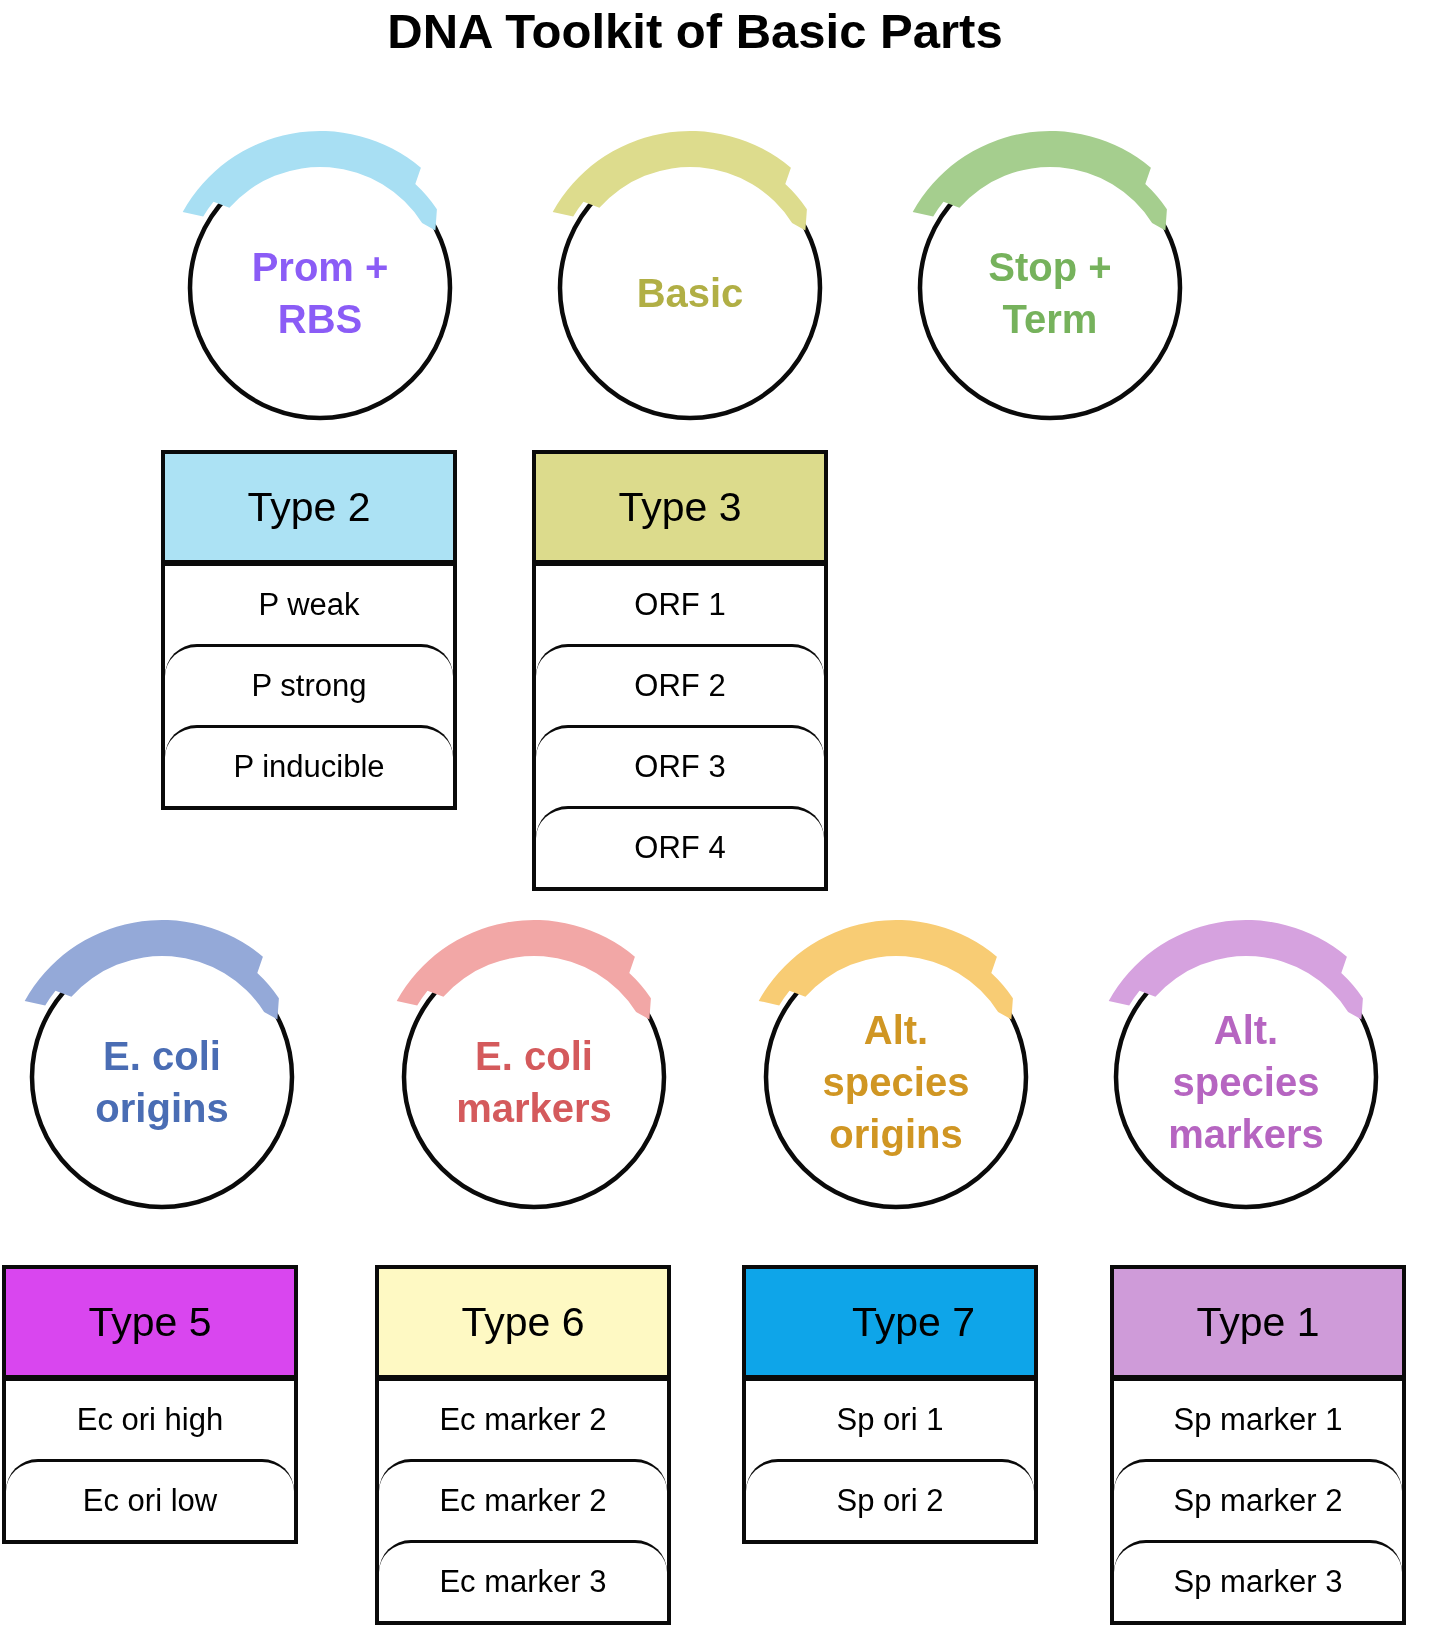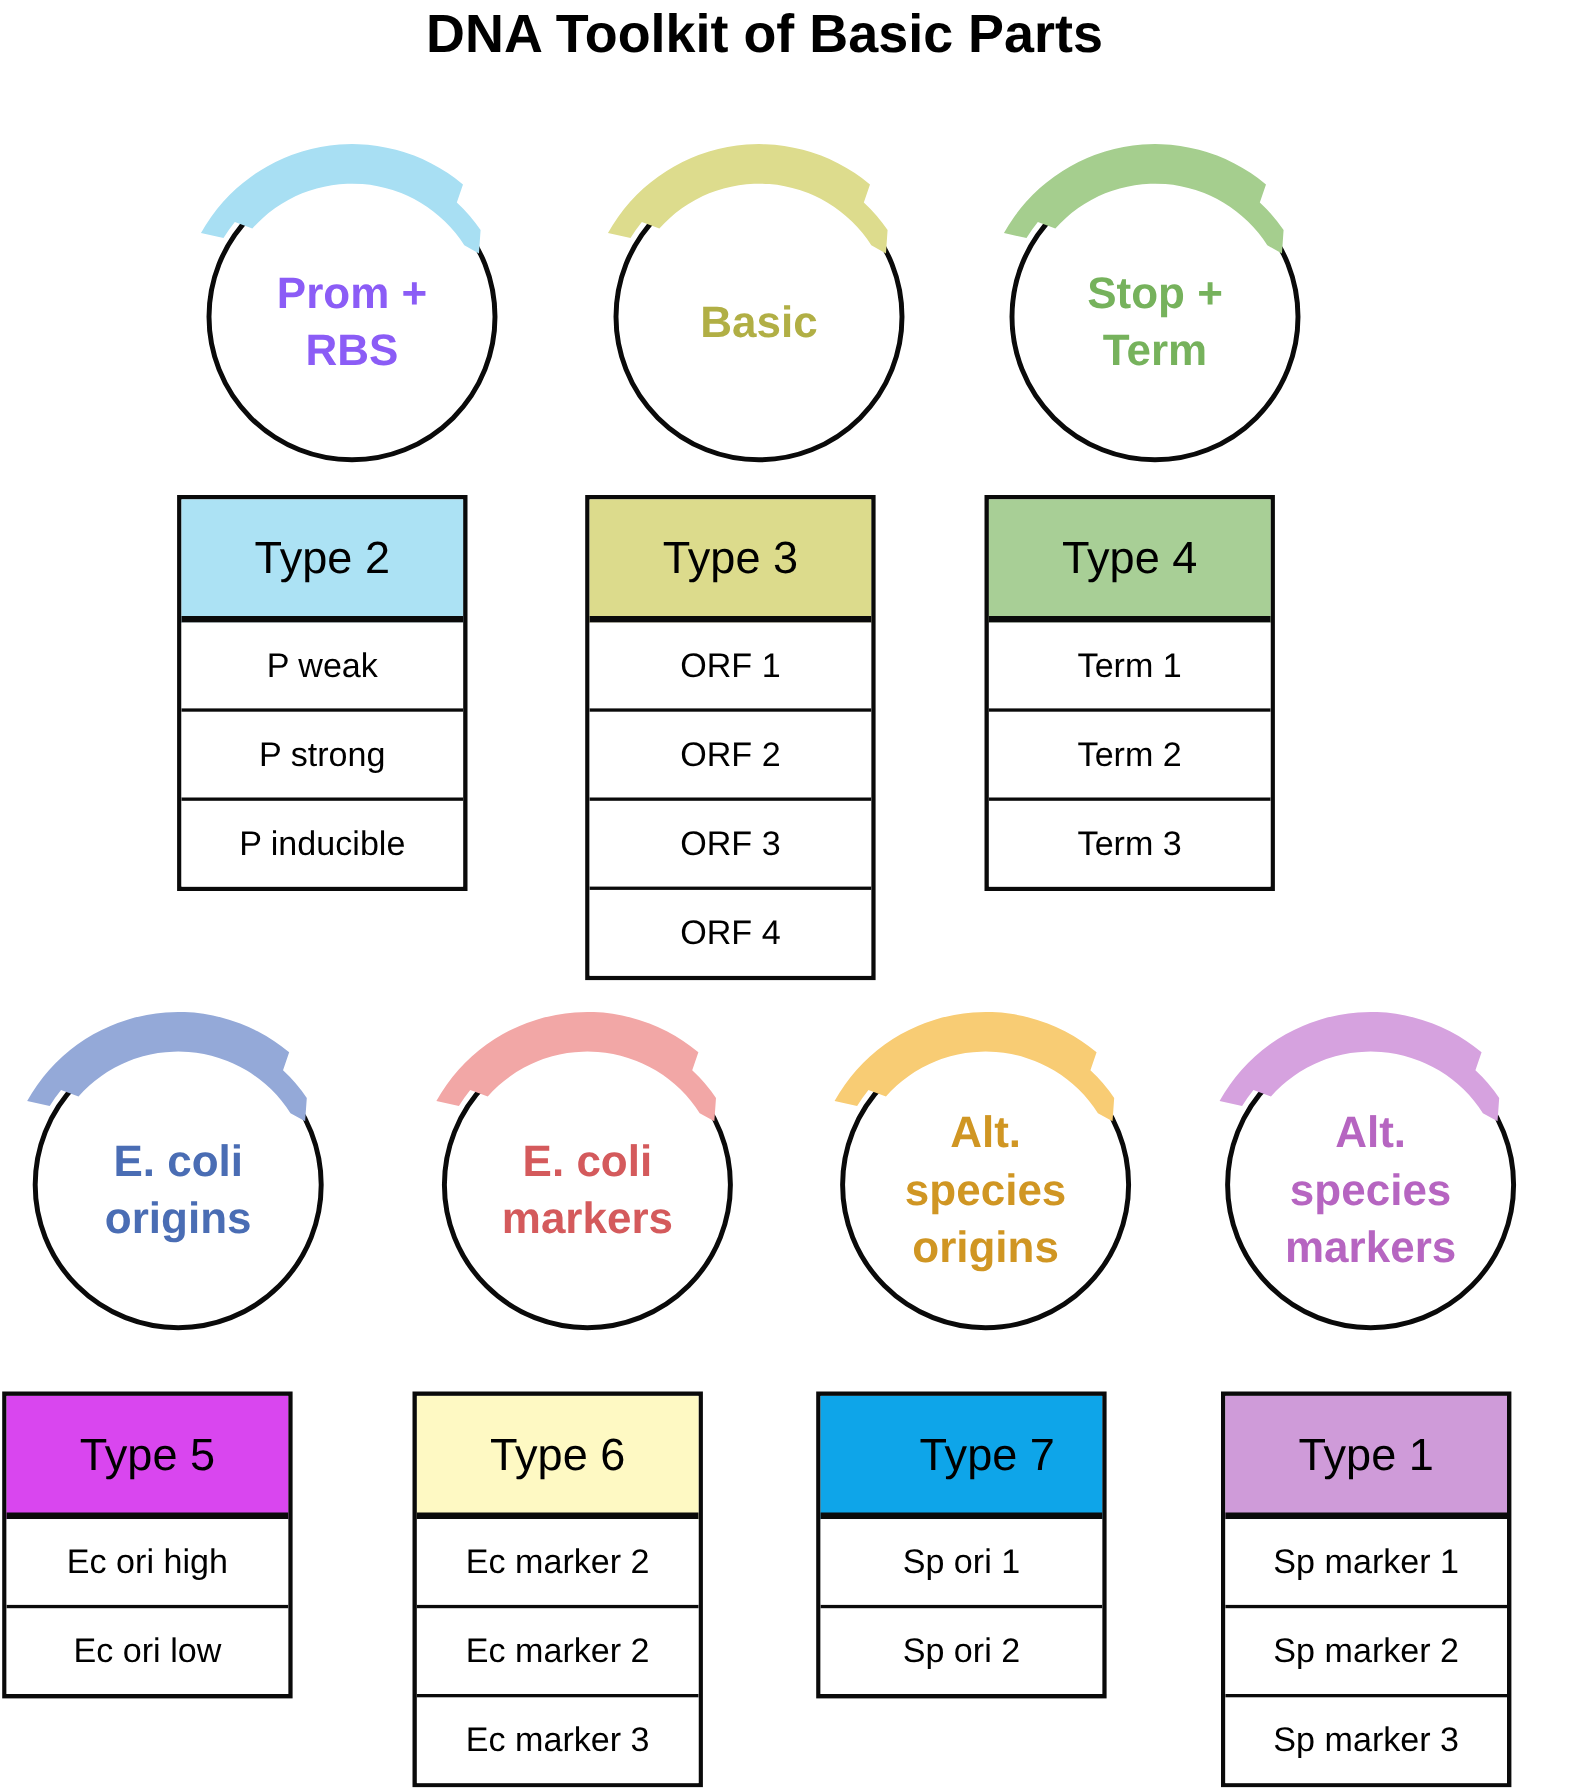--- a/index.html
+++ b/index.html
@@ -14,33 +14,33 @@
   }
   .pgroup{position:absolute;width:340px;height:340px;}
   .pgroup svg{position:absolute;left:0;top:0;}
   .ring{fill:none;stroke:#0a0a0a;stroke-width:4.5px;}
   .plabel{
     position:absolute;left:20px;top:40px;width:300px;height:280px;
     display:flex;align-items:center;justify-content:center;text-align:center;
     font-size:40px;font-weight:bold;line-height:1.3;white-space:pre-line;
   }
   .ptable{
-    position:absolute;width:264px;background:#fff;
+    position:absolute;width:296px;background:#fff;
     border:4px solid #0a0a0a;box-sizing:border-box;
   }
   .thead{
     height:106px;border-bottom:6px solid #0a0a0a;
     display:flex;align-items:center;justify-content:center;
     font-size:41px;color:#000;
   }
   .cell{
     height:78px;display:flex;align-items:center;justify-content:center;
     font-size:31px;color:#000;background:#fff;
   }
-  .cell + .cell{border-top:3px solid #0a0a0a;}
+  .cell + .cell{border-top:3px solid #0a0a0a;border-radius:32px;}
 </style>
 </head>
 <body>
 
 <div class="page">
 
   <div class="title">DNA Toolkit of Basic Parts</div>
 
   <div class="pgroup" style="left:150px;top:113px">
     <svg width="340" height="340" viewBox="0 0 340 340">
@@ -80,28 +80,20 @@
   <div class="ptable" style="left:532px;top:450px">
     <div class="thead" style="background: rgb(220, 219, 140);">Type 3</div>
     <div class="tbody">
         <div class="cell">ORF 1</div>
         <div class="cell">ORF 2</div>
         <div class="cell">ORF 3</div>
         <div class="cell">ORF 4</div>
       </div>
   </div>
 
-  <div class="ptable" style="left:895px;top:450px">
-    <div class="thead" style="background: rgb(168, 207, 150);">Type 4</div>
-    <div class="tbody">
-        <div class="cell">Term 1</div>
-        <div class="cell">Term 2</div>
-        <div class="cell">Term 3</div>
-      </div>
-  </div>
 
   <div class="pgroup" style="left:-8px;top:902px">
     <svg width="340" height="340" viewBox="0 0 340 340">
       <circle class="ring" cx="170" cy="175" r="130"></circle>
       <path class="band" d="M32.7,98.9 A157,157 0 0 1 270.9,54.7 L265.3,71.0 A141,141 0 0 1 286.9,96.2 L285.4,117.4 L272.1,110.0 A121,121 0 0 0 79.4,94.8 L63.5,88.8 A137,137 0 0 0 53.2,103.4 Z" fill="#94A9D8"></path>
     </svg>
     <div class="plabel" style="color: rgb(74, 109, 180);">E. coli
 origins</div>
   </div>
 

